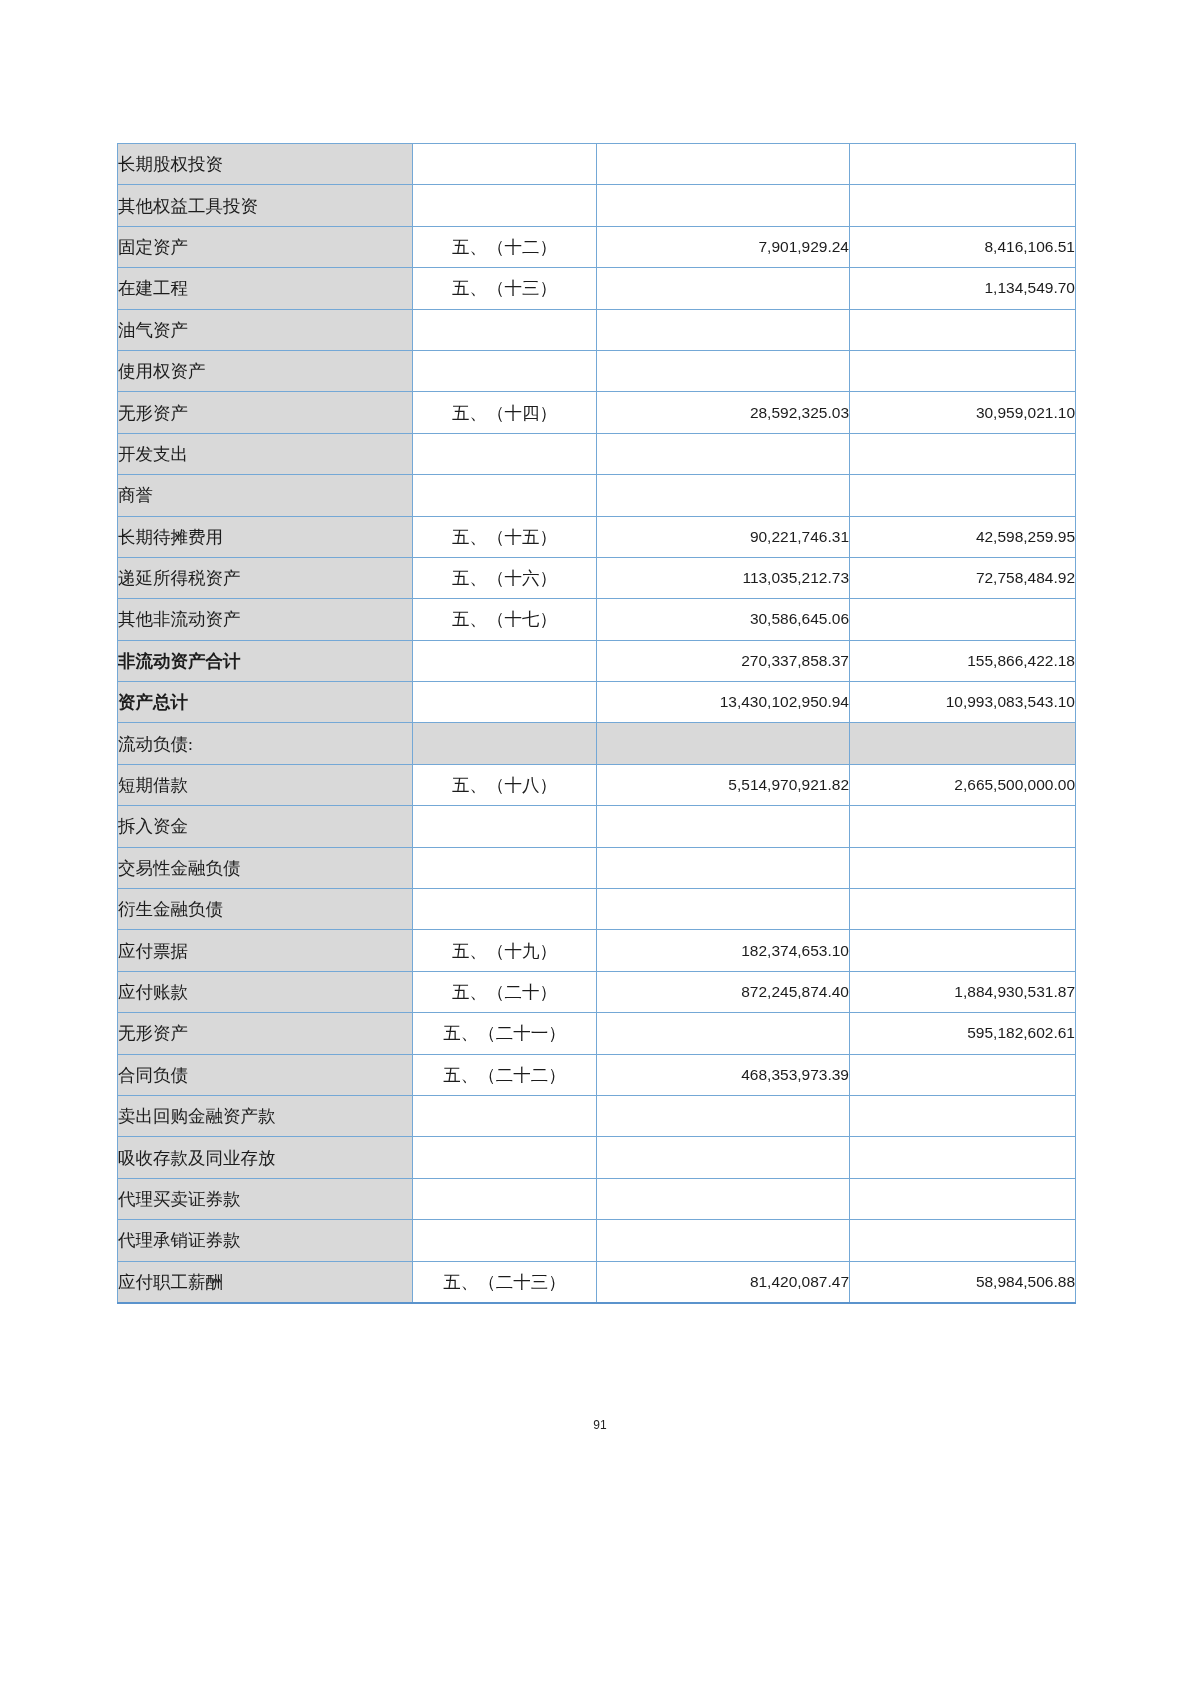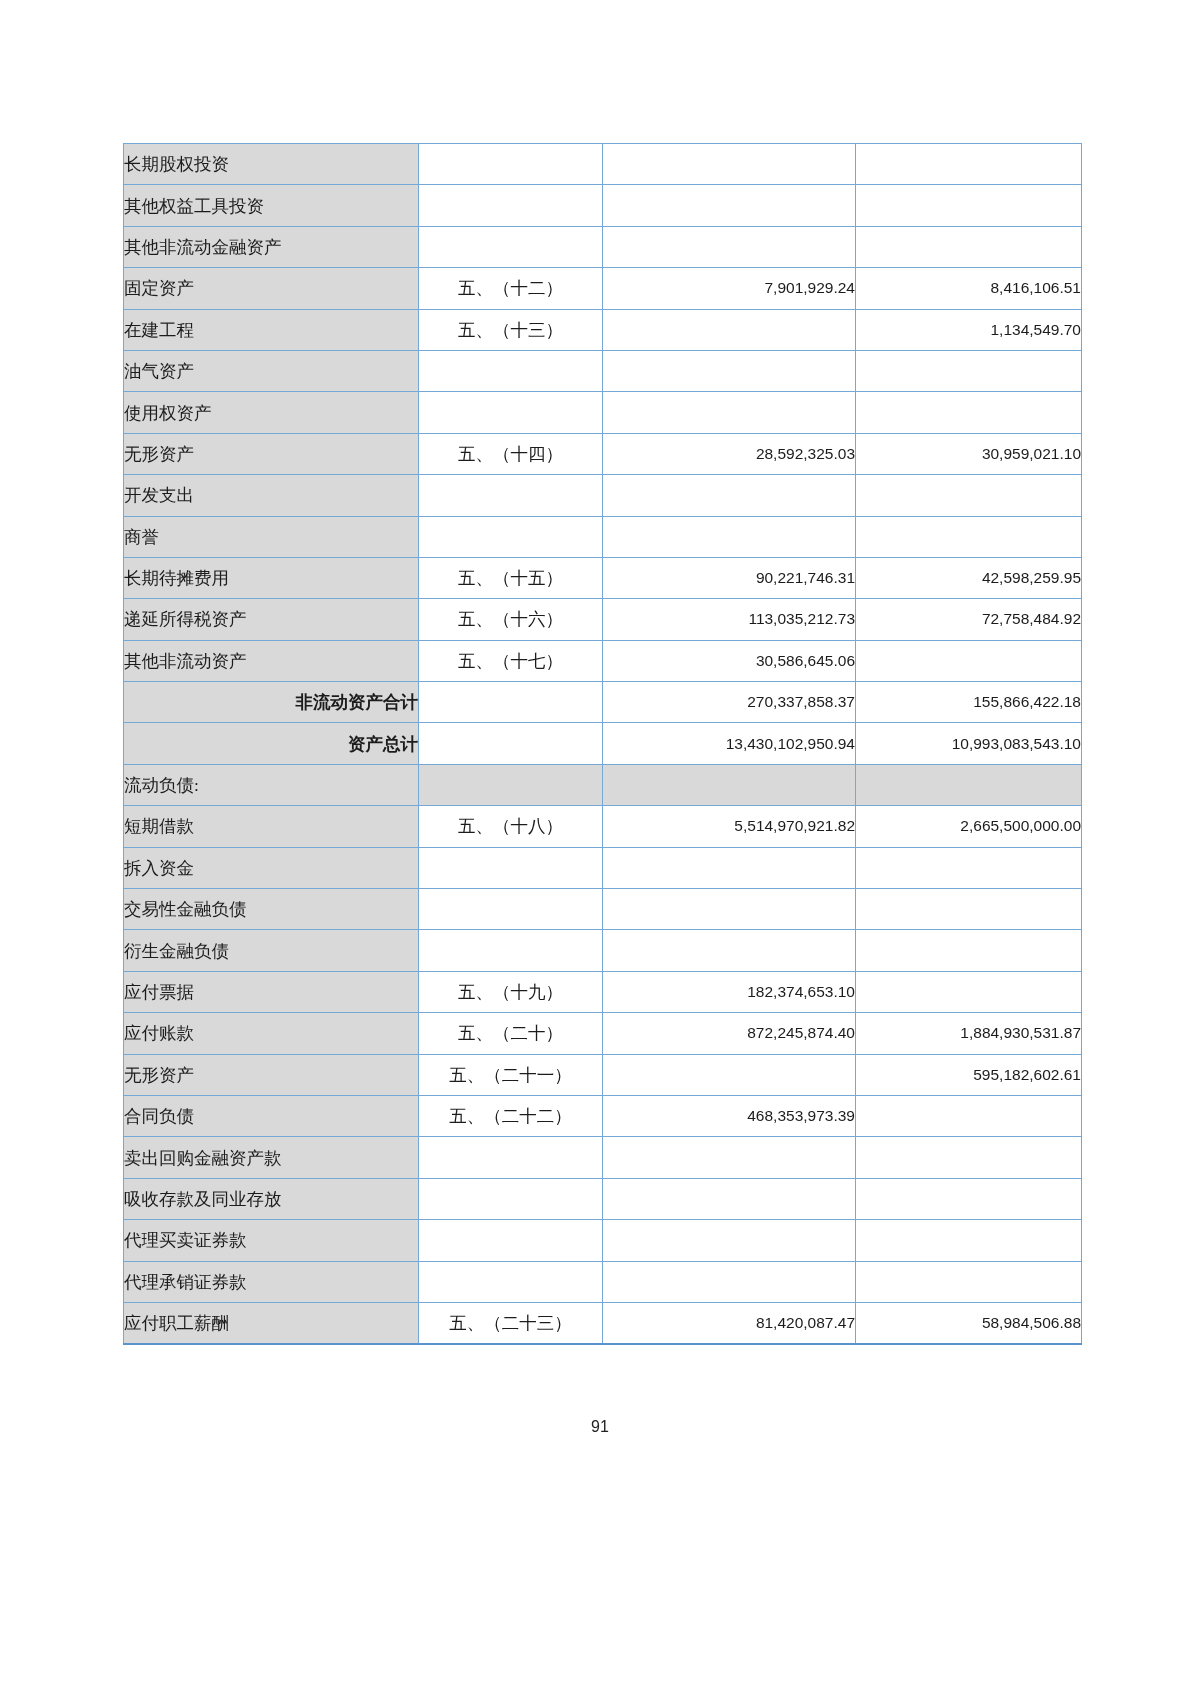--- a/index.html
+++ b/index.html
@@ -11,21 +11,21 @@
     position: relative;
     width: 1200px;
     height: 1696px;
     background: #ffffff;
     font-family: "Liberation Serif", "DejaVu Serif", serif;
     color: #1c1c1c;
     overflow: hidden;
   }
   table.balance-table {
     position: absolute;
-    left: 123px;
+    left: 117px;
     top: 143px;
     width: 954px;
     border-collapse: collapse;
     table-layout: fixed;
   }
   table.balance-table td {
     border: 1px solid #74a8d6;
     height: 40.4px;
     padding: 0;
     vertical-align: middle;
@@ -48,41 +48,41 @@
   td.col-prior  { width: 225px; }
   td.col-current, td.col-prior {
     font-family: "Liberation Sans", "DejaVu Sans", sans-serif;
     font-size: 15.5px;
     text-align: right;
     padding-right: 13px;
     background: #ffffff;
   }
   td.col-note { background: #ffffff; }
   tr.total td.col-item {
-    text-align: right;
+    text-align: left;
     font-weight: bold;
-    padding-left: 12px;
+    padding-left: 0;
   }
   tr.section td {
     background: #d9d9d9;
   }
   tr.section td.col-item {
     font-weight: normal;
   }
   table.balance-table {
     border-bottom: 2px solid #5b93cc;
   }
   .page-number {
     position: absolute;
     top: 1418px;
     left: 0;
     width: 1200px;
     text-align: center;
     font-family: "Liberation Sans", "DejaVu Sans", sans-serif;
-    font-size: 16px;
+    font-size: 12px;
     color: #222222;
   }
 </style>
 </head>
 <body>
 
 <div class="page">
   <table class="balance-table">
     <tbody id="table-body">
         <tr class="item">
@@ -91,26 +91,20 @@
           <td class="col-current"></td>
           <td class="col-prior"></td>
         </tr>
         <tr class="item">
           <td class="col-item">其他权益工具投资</td>
           <td class="col-note"></td>
           <td class="col-current"></td>
           <td class="col-prior"></td>
         </tr>
         <tr class="item">
-          <td class="col-item">其他非流动金融资产</td>
-          <td class="col-note"></td>
-          <td class="col-current"></td>
-          <td class="col-prior"></td>
-        </tr>
-        <tr class="item">
           <td class="col-item">固定资产</td>
           <td class="col-note">五、（十二）</td>
           <td class="col-current">7,901,929.24</td>
           <td class="col-prior">8,416,106.51</td>
         </tr>
         <tr class="item">
           <td class="col-item">在建工程</td>
           <td class="col-note">五、（十三）</td>
           <td class="col-current"></td>
           <td class="col-prior">1,134,549.70</td>

